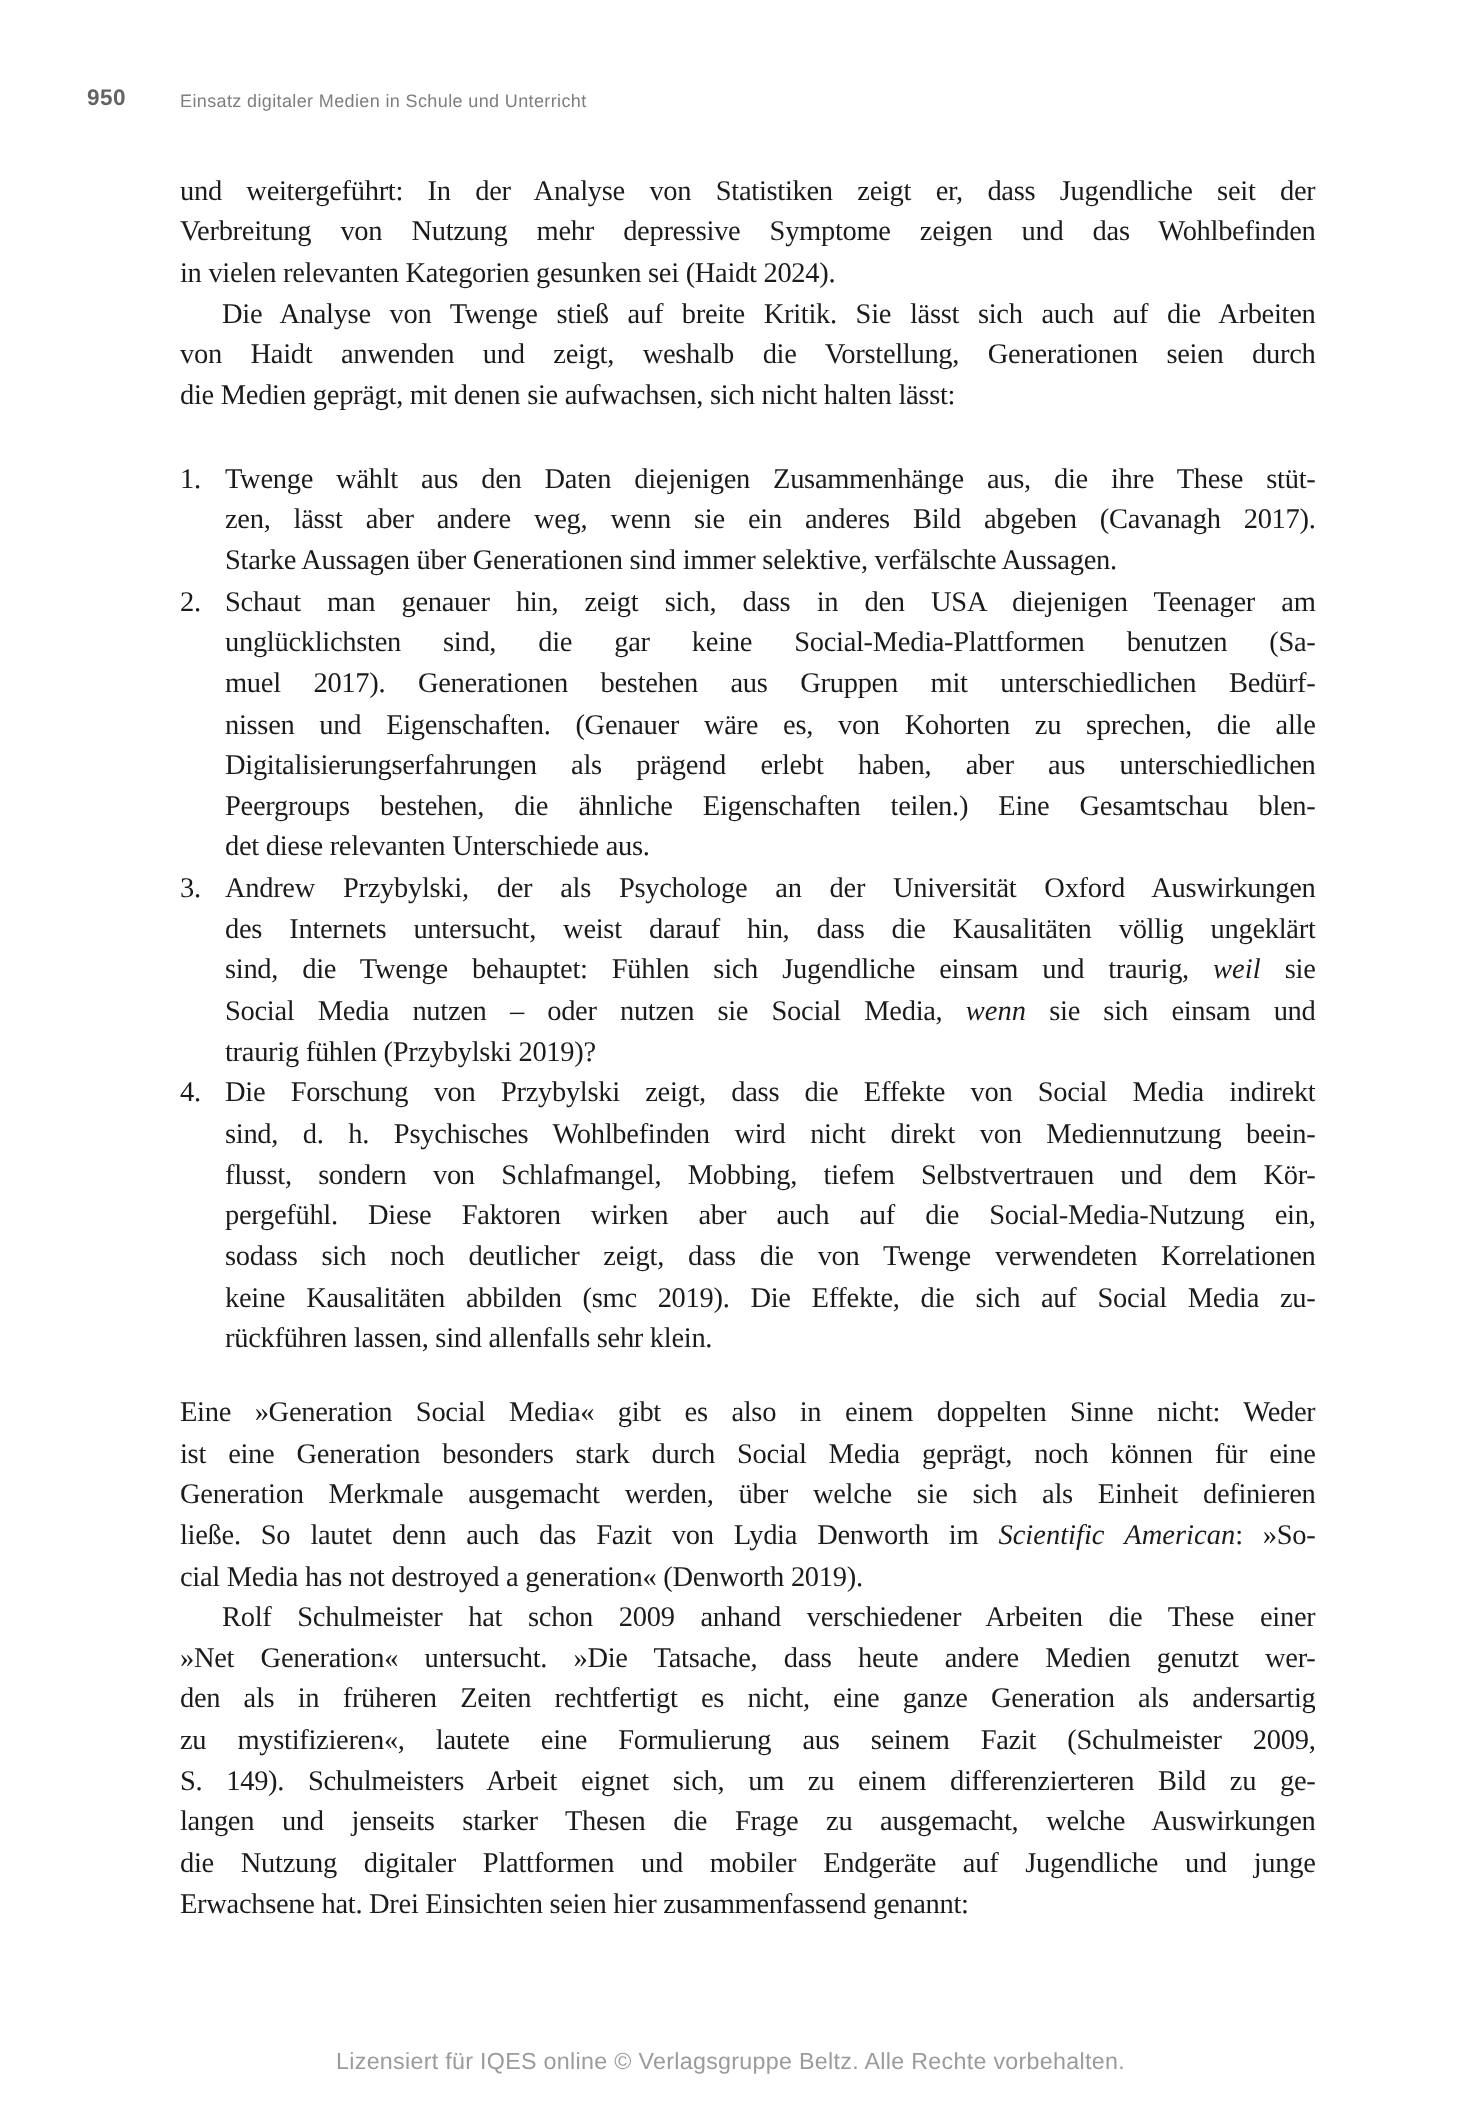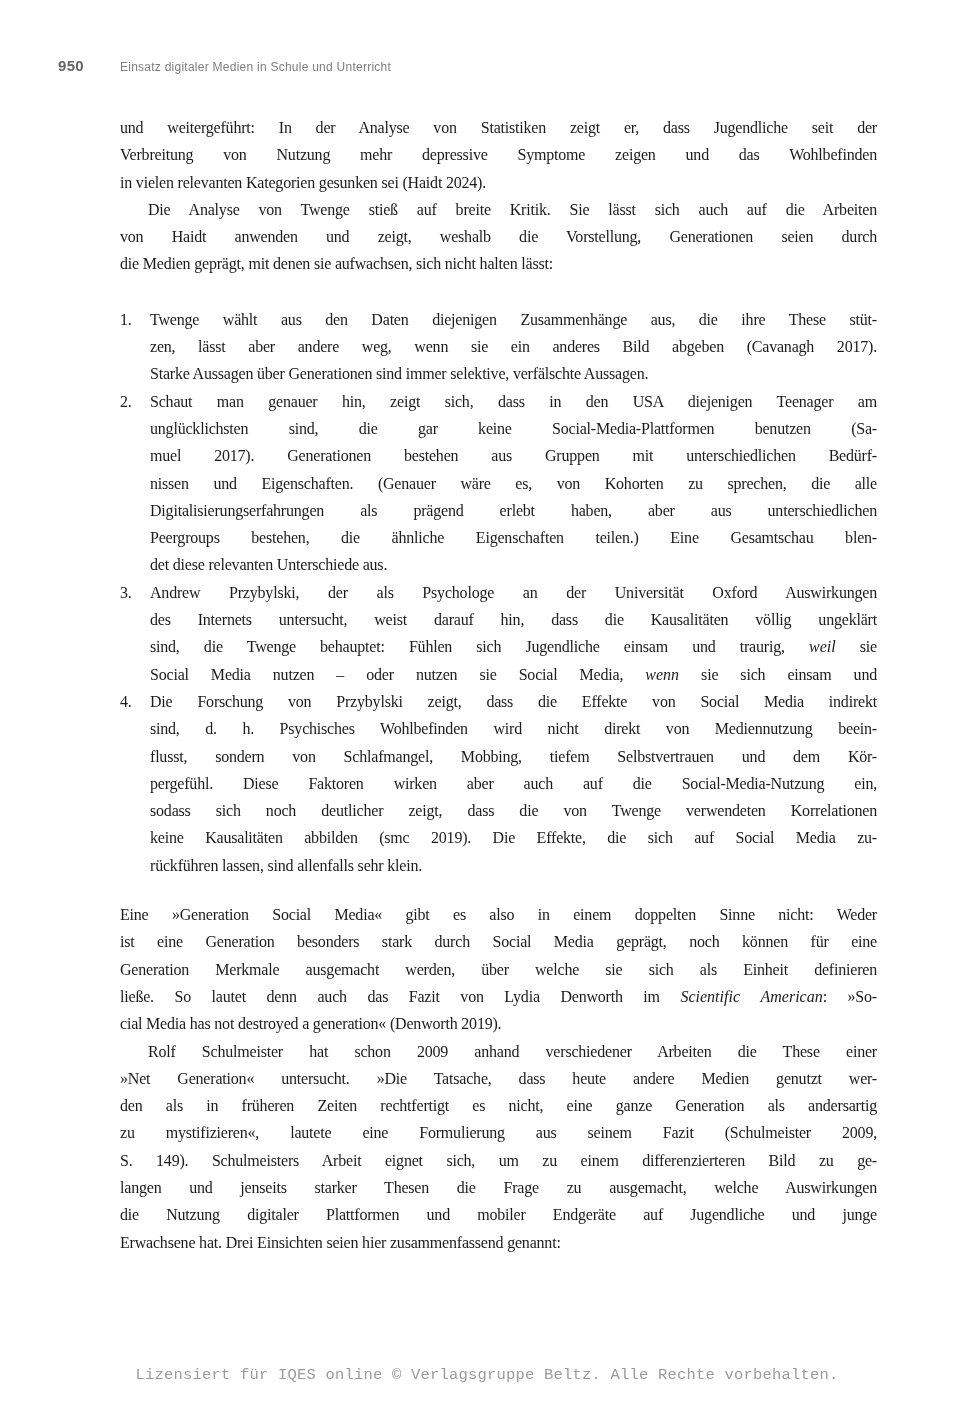--- a/index.html
+++ b/index.html
@@ -36,21 +36,21 @@
     color: #7e7e7e;
     letter-spacing: 0.25px;
   }
 
   
   .column {
     position: absolute;
     left: 120px;
     top: 114px;
     width: 757px;
-    font-size: 16px;
+    font-size: 19px;
     letter-spacing: -0.2px;
   }
   .ln {
     line-height: 27.3px;
     height: 27.3px;
     overflow: hidden;
     text-align: justify;
     text-align-last: justify;
   }
   .ln.last {
@@ -82,21 +82,21 @@
     min-width: 0;
   }
 
   
   .footer {
     position: absolute;
     left: 0;
     right: 0;
     top: 1366px;
     text-align: center;
-    font-family: Liberation Mono, monospace;
+    font-family: Liberation Sans, sans-serif;
     font-size: 15.5px;
     color: #9b9b9b;
     letter-spacing: 0.2px;
   }
 </style>
 </head>
 <body>
 
 <div class="page-num">950</div>
 
@@ -137,20 +137,21 @@
           <div class="ln last">det diese relevanten Unterschiede aus.</div>
         </div>
       </div>
       <div class="li-row">
         <div class="li-num">3.</div>
         <div class="li-body">
           <div class="ln">Andrew Przybylski, der als Psychologe an der Universität Oxford Auswirkungen</div>
           <div class="ln">des Internets untersucht, weist darauf hin, dass die Kausalitäten völlig ungeklärt</div>
           <div class="ln">sind, die Twenge behauptet: Fühlen sich Jugendliche einsam und traurig, <em>weil</em> sie</div>
           <div class="ln">Social Media nutzen – oder nutzen sie Social Media, <em>wenn</em> sie sich einsam und</div>
+          <div class="ln last">traurig fühlen (Przybylski 2019)?</div>
         </div>
       </div>
       <div class="li-row">
         <div class="li-num">4.</div>
         <div class="li-body">
           <div class="ln">Die Forschung von Przybylski zeigt, dass die Effekte von Social Media indirekt</div>
           <div class="ln">sind, d. h. Psychisches Wohlbefinden wird nicht direkt von Mediennutzung beein-</div>
           <div class="ln">flusst, sondern von Schlafmangel, Mobbing, tiefem Selbstvertrauen und dem Kör-</div>
           <div class="ln">pergefühl. Diese Faktoren wirken aber auch auf die Social-Media-Nutzung ein,</div>
           <div class="ln">sodass sich noch deutlicher zeigt, dass die von Twenge verwendeten Korrelationen</div>

